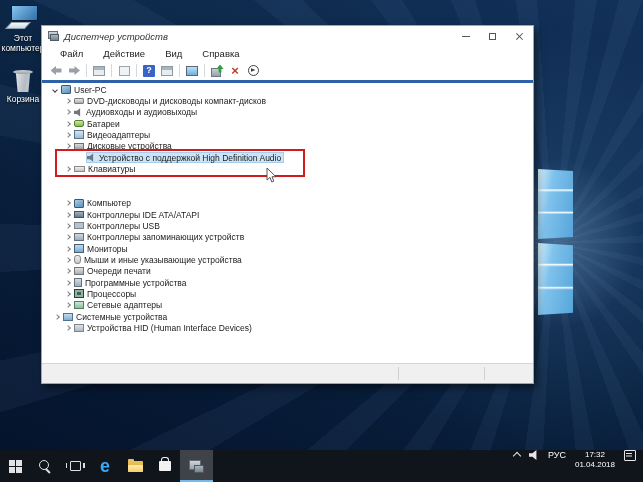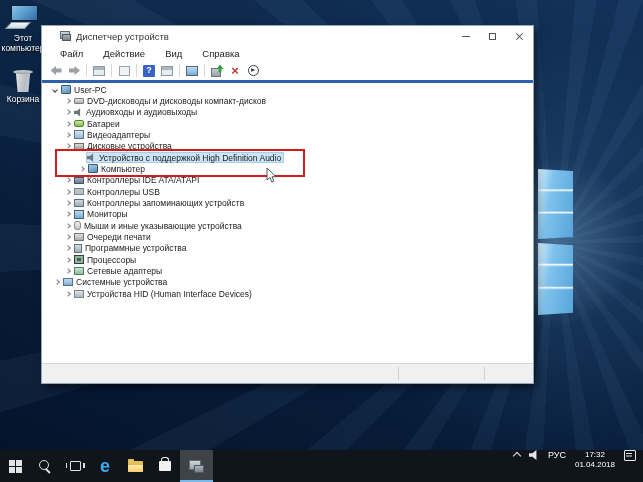--- a/index.html
+++ b/index.html
@@ -31,21 +31,21 @@
     background:linear-gradient(#f4f8fb,#cfd9e2);transform:skewX(-42deg);border:1px solid #8fa0ae;}
   .bin-icon{position:relative;width:20px;height:24px;margin:0 auto;}
   .bin-icon::before{content:'';position:absolute;left:1px;top:3px;width:18px;height:20px;
     background:linear-gradient(100deg,#e8ecef,#b5bcc2 60%,#cfd5da);
     clip-path:polygon(10% 0,90% 0,80% 100%,20% 100%);}
   .bin-icon::after{content:'';position:absolute;left:0;top:1px;width:20px;height:4px;
     background:linear-gradient(#cdd3d8,#9aa2a8);border-radius:50%;}
   
   .window{position:absolute;left:41px;top:25px;width:493px;height:359px;background:#fff;
     border:1px solid #93a9ba;box-shadow:3px 4px 8px rgba(0,0,0,0.5);display:flex;flex-direction:column;}
-  .titlebar{height:20px;background:#fff;display:flex;align-items:center;padding-left:18px;flex:none;}
+  .titlebar{height:20px;background:#fff;display:flex;align-items:center;padding-left:6px;flex:none;font-style:italic;}
   .title-icon{position:relative;width:11px;height:10px;margin-right:5px;flex:none;}
   .title-icon::before{content:'';position:absolute;left:0;top:0;width:8px;height:6px;
     background:linear-gradient(#cfd6db,#98a2aa);border:1px solid #5f6a72;}
   .title-icon::after{content:'';position:absolute;right:0;bottom:0;width:7px;height:5px;
     background:linear-gradient(#aab4bc,#78838b);border:1px solid #4e5962;}
   .title-text{font-size:9.5px;color:#333;}
   .win-controls{margin-left:auto;display:flex;height:100%;}
   .wc{width:27px;height:100%;display:flex;align-items:center;justify-content:center;}
   .wc-min i{display:block;width:8px;height:1px;background:#555;}
   .wc-max i{display:block;width:7px;height:7px;border:1px solid #555;}
@@ -283,21 +283,30 @@
               <span class="rlabel">Дисковые устройства</span>
             </span>
           </div>
           <div class="row selected" style="padding-left: 34px;">
             <span class="chev none"></span>
             <span class="core">
               <span class="ti i-sound-device"></span>
               <span class="rlabel">Устройство с поддержкой High Definition Audio</span>
             </span>
           </div>
-          <div class="row" style="padding-left: 35px;">
+          <div class="row" style="padding-left: 21px;">
+            <span class="chev collapsed">
+              <i></i>
+            </span>
+            <span class="core">
+              <span class="ti i-keyboard"></span>
+              <span class="rlabel">Клавиатуры</span>
+            </span>
+          </div>
+          <div class="row" style="padding-left: 21px; margin-top: 23px;">
             <span class="chev collapsed">
               <i></i>
             </span>
             <span class="core">
               <span class="ti i-computer"></span>
               <span class="rlabel">Компьютер</span>
             </span>
           </div>
           <div class="row" style="padding-left: 21px;">
             <span class="chev collapsed">

